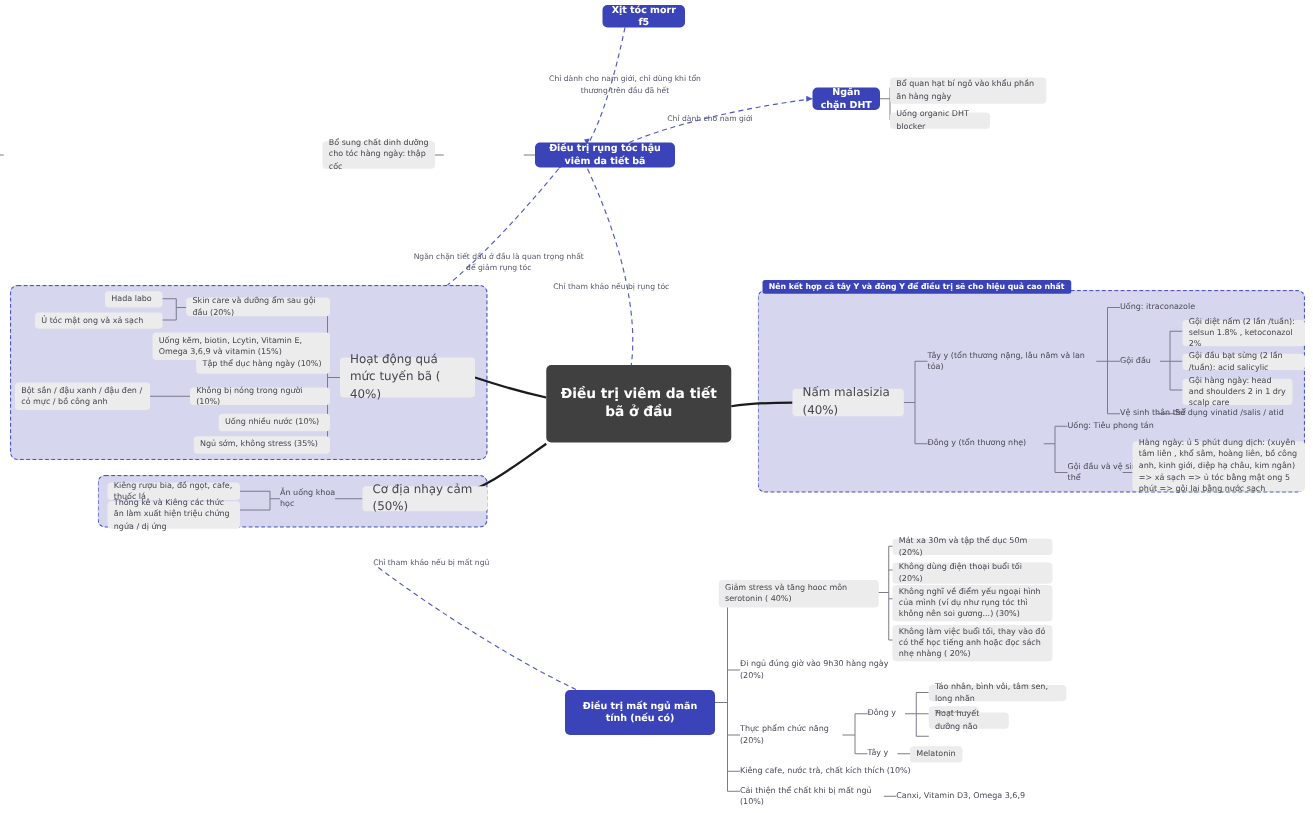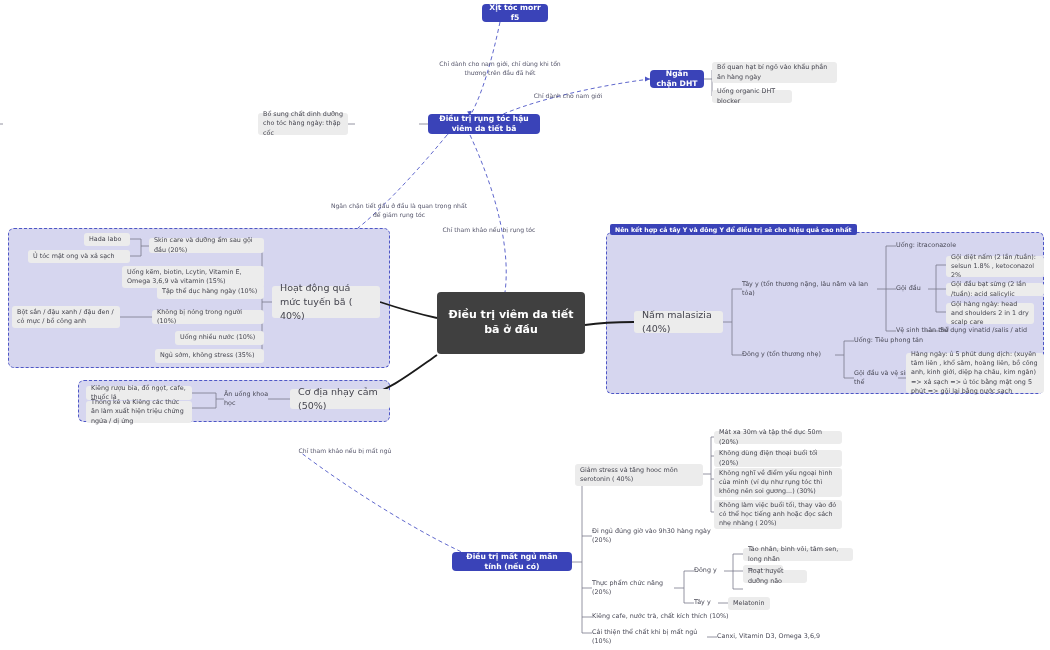--- a/index.html
+++ b/index.html
@@ -221,21 +221,21 @@
   <div class="node leaf" style="left:946px;top:283px;width:98px;height:13px;">Gội đầu bạt sừng (2 lần /tuần): acid salicylic</div>
   <div class="node leaf" style="left:946px;top:303px;width:88px;height:21px;">Gội hàng ngày: head and shoulders 2 in 1 dry scalp care</div>
   <div class="node bare" style="left:896px;top:325px;width:56px;height:12px;">Vệ sinh thân thể</div>
   <div class="node bare" style="left:940px;top:325px;width:104px;height:12px;">Sử dụng vinatid /salis / atid</div>
 
   <div class="node bare" style="left:742px;top:349px;width:92px;height:12px;">Đông y (tổn thương nhẹ)</div>
   <div class="node bare" style="left:854px;top:335px;width:82px;height:12px;">Uống: Tiêu phong tán</div>
   <div class="node bare" style="left:854px;top:372px;width:80px;height:12px;">Gội đầu và vệ sinh thân thể</div>
   <div class="node leaf" style="left:906px;top:353px;width:138px;height:40px;">Hàng ngày: ủ 5 phút dung dịch: (xuyên tâm liên , khổ sâm, hoàng liên, bồ công anh, kinh giới, diệp hạ châu, kim ngân) =&gt; xả sạch =&gt; ủ tóc bằng mật ong 5 phút =&gt; gội lại bằng nước sạch</div>
 
-  <div class="node blue" style="left:452px;top:552px;width:120px;height:19px;">Điều trị mất ngủ mãn tính (nếu có)</div>
+  <div class="node blue" style="left:452px;top:552px;width:120px;height:36px;">Điều trị mất ngủ mãn tính (nếu có)</div>
 
   <div class="node leaf" style="left:575px;top:464px;width:128px;height:22px;">Giảm stress  và tăng hooc môn serotonin ( 40%)</div>
   <div class="node leaf" style="left:714px;top:431px;width:128px;height:13px;">Mát xa 30m và tập thể dục 50m (20%)</div>
   <div class="node leaf" style="left:714px;top:450px;width:128px;height:17px;">Không dùng điện thoại buổi tối (20%)</div>
   <div class="node leaf" style="left:714px;top:468px;width:128px;height:29px;">Không nghĩ về điểm yếu ngoại hình của mình (ví dụ như rụng tóc thì không nên soi gương...) (30%)</div>
   <div class="node leaf" style="left:714px;top:500px;width:128px;height:29px;">Không làm việc buổi tối, thay vào đó có thể học tiếng anh hoặc đọc sách nhẹ nhàng ( 20%)</div>
 
   <div class="node bare" style="left:592px;top:530px;width:140px;height:12px;">Đi ngủ đúng giờ vào 9h30 hàng ngày (20%)</div>
 
   <div class="node bare" style="left:592px;top:582px;width:84px;height:12px;">Thực phẩm chức năng (20%)</div>

